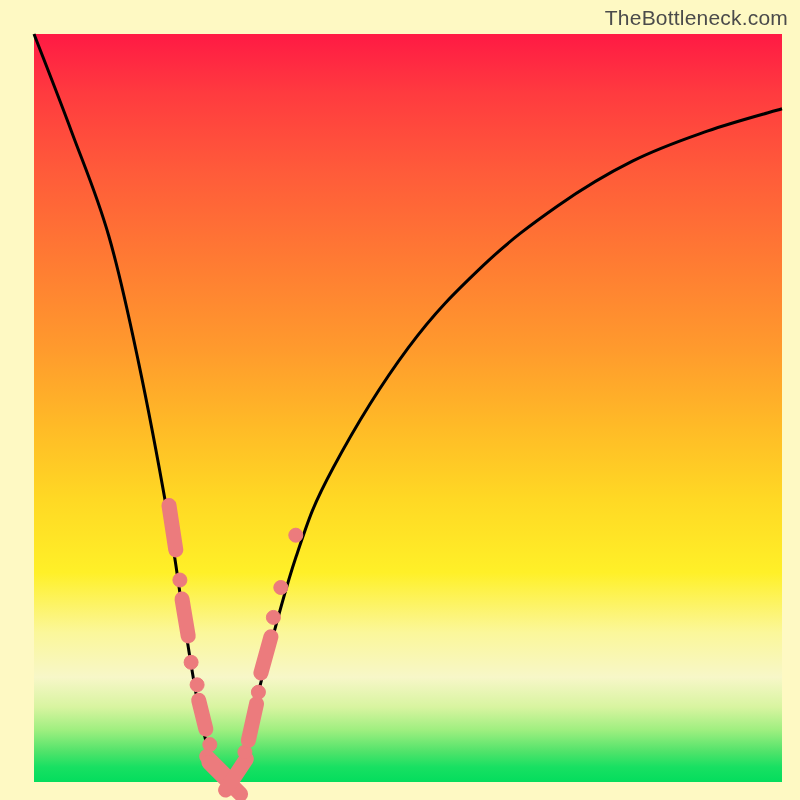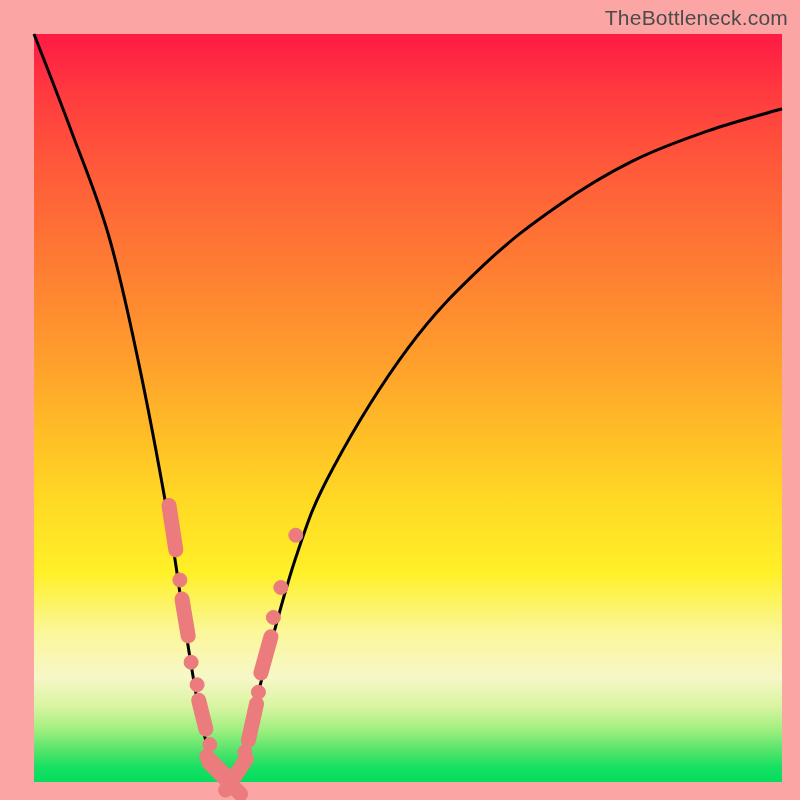--- a/index.html
+++ b/index.html
@@ -10,21 +10,21 @@
     overflow: hidden;
     background: #000;
     font-family: Arial, Helvetica, sans-serif;
   }
   .frame {
     position: absolute;
     left: 0;
     top: 0;
     width: 800px;
     height: 800px;
-    background: #fca5a5;
+    background: #fef9c3;
   }
   .plot-area {
     position: absolute;
     left: 34px;
     top: 34px;
     width: 748px;
     height: 748px;
     
     background: linear-gradient(
       to bottom,

